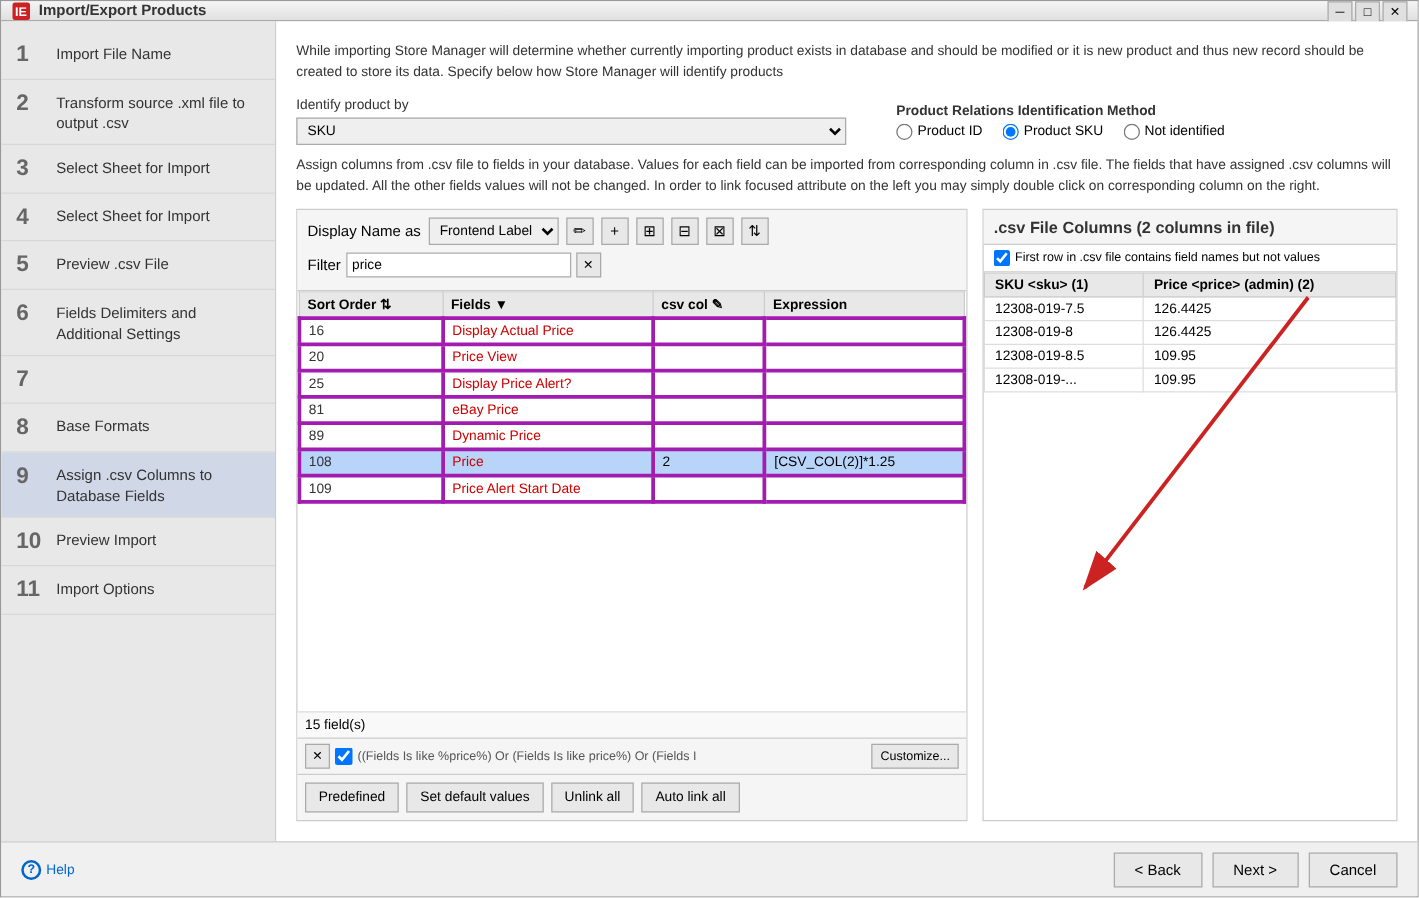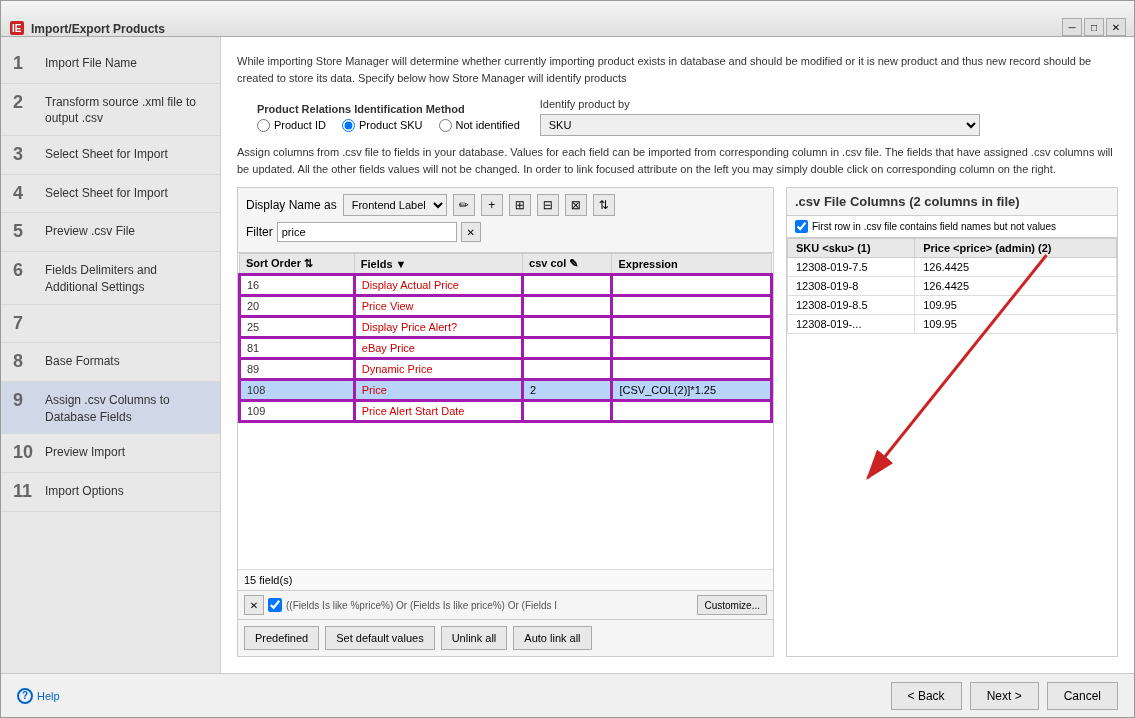--- a/index.html
+++ b/index.html
@@ -1,20 +1,20 @@
 <!DOCTYPE html>
 <html><head>
   <meta charset="utf-8">
   <style>
     * { box-sizing: border-box; margin: 0; padding: 0; }
     body { font-family: 'Segoe UI', Tahoma, Geneva, Verdana, sans-serif; font-size: 12px; background: #f0f0f0; overflow: hidden; }
     
     .window { width: 1135px; height: 718px; background: #f0f0f0; border: 1px solid #999; display: flex; flex-direction: column; }
     
-    .title-bar { background: linear-gradient(to bottom, #f5f5f5, #e0e0e0); border-bottom: 1px solid #aaa; height: 36px; display: flex; align-items: flex-end; padding: 0 8px; }
+    .title-bar { background: linear-gradient(to bottom, #f5f5f5, #e0e0e0); border-bottom: 1px solid #aaa; height: 16px; display: flex; align-items: flex-start; padding: 0 8px; }
     .title-bar-icon { width: 16px; height: 16px; margin-right: 6px; }
     .title-bar-text { flex: 1; font-size: 12px; font-weight: 600; color: #333; }
     .title-bar-buttons { display: flex; gap: 2px; }
     .title-bar-btn { width: 20px; height: 18px; border: 1px solid #aaa; background: #e0e0e0; cursor: pointer; font-size: 10px; display: flex; align-items: center; justify-content: center; }
     
     .main-content { display: flex; flex: 1; overflow: hidden; }
     
     
     .sidebar { width: 220px; background: #e8e8e8; border-right: 1px solid #ccc; padding: 8px 0; overflow-y: auto; }
     .sidebar-item { display: flex; align-items: flex-start; padding: 8px 12px; cursor: pointer; border-bottom: 1px solid #d8d8d8; gap: 8px; }
@@ -153,42 +153,42 @@
         <div class="sidebar-item">
           <span class="sidebar-number">11</span>
           <span class="sidebar-label">Import Options</span>
         </div>
       </div>
 
     <div class="right-panel">
       <p class="info-text">While importing Store Manager will determine whether currently importing product exists in database and should be modified or it is new product and thus new record should be created to store its data. Specify below how Store Manager will identify products</p>
 
       <div class="identify-row">
+        <div style="display:flex;flex-direction:column;gap:4px;">
+          <span style="font-size:11px;color:#333;">Identify product by</span>
+          <select class="select-box">
+            <option>SKU</option>
+          </select>
+        </div>
         <div style="display:flex;flex-direction:column;gap:4px;margin-left:20px;">
           <span style="font-size:11px;font-weight:600;color:#333;">Product Relations Identification Method</span>
           <div class="radio-group">
             <label class="radio-item">
               <input type="radio" name="prid" style="">
               <span>Product ID</span>
             </label>
             <label class="radio-item">
               <input type="radio" name="prid" checked="" style="">
               <span>Product SKU</span>
             </label>
             <label class="radio-item">
               <input type="radio" name="prid" style="">
               <span>Not identified</span>
             </label>
           </div>
-        </div>
-        <div style="display:flex;flex-direction:column;gap:4px;">
-          <span style="font-size:11px;color:#333;">Identify product by</span>
-          <select class="select-box">
-            <option>SKU</option>
-          </select>
         </div>
       </div>
 
       <p class="assign-text">Assign columns from .csv file to fields in your database. Values for each field can be imported from corresponding column in .csv file. The fields that have assigned .csv columns will be updated. All the other fields values will not be changed. In order to link focused attribute on the left you may simply double click on corresponding column on the right.</p>
 
       <div class="two-panels panels-wrapper" style="position:relative;">
 
         <div class="db-panel">
           <div class="db-panel-header">
             <div class="display-name-row">

